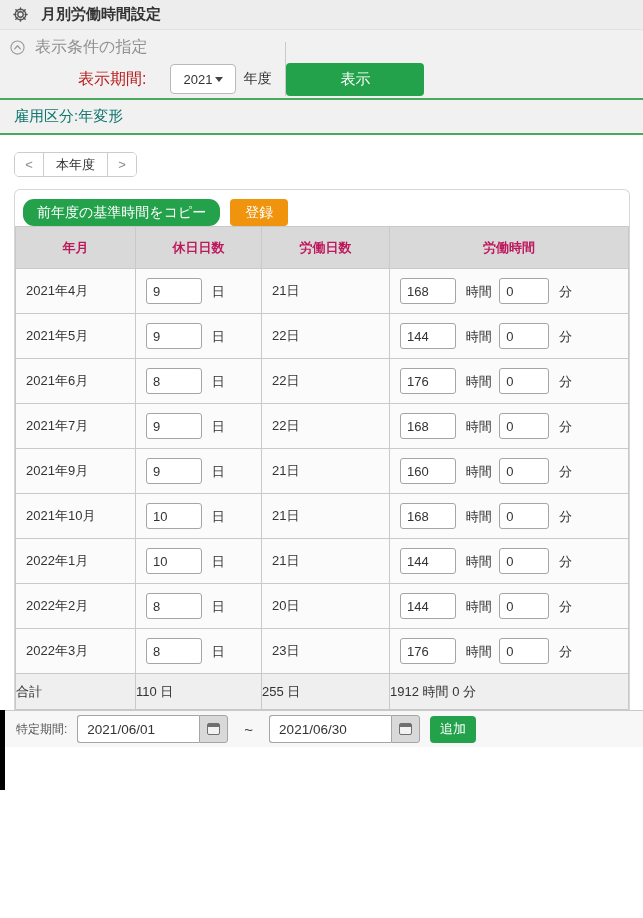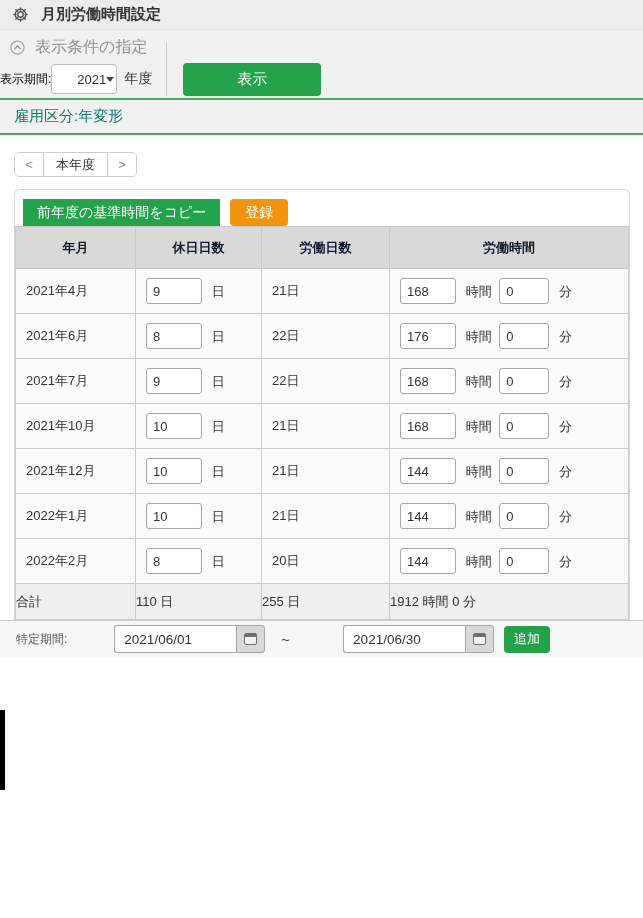--- a/index.html
+++ b/index.html
@@ -14,74 +14,74 @@
     padding-left:12px; gap:12px; border-bottom:1px solid #e2e2e2;
   }
   .app-header .title { font-size:15px; font-weight:700; color:#333; }
   .gear { width:17px; height:17px; display:inline-block; }
   
   .filter-section { height:68px; background:#f1f1f1; position:relative; }
   .filter-toggle-row { display:flex; align-items:center; gap:10px; padding:7px 0 0 10px; }
   .filter-toggle-row .lbl { font-size:16px; color:#8f8f8f; }
   .circle-chevron { width:15px; height:15px; }
   .filter-form-row { position:absolute; left:0; top:30px; height:38px; width:100%; display:flex; align-items:center; }
-  .period-label { font-size:12px; color:#000000; }
+  .period-label { font-size:16px; color:#b91c1c; margin-left:78px; }
   .year-select {
-    margin-left:0; width:66px; height:30px; background:#fff;
+    margin-left:24px; width:66px; height:30px; background:#fff;
     border:1px solid #b9b9b9; border-radius:4px; display:flex; align-items:center;
-    justify-content:space-between; padding:0 25px; font-size:13px; color:#333; cursor:pointer;
+    justify-content:space-between; padding:0 12px; font-size:13px; color:#333; cursor:pointer;
   }
   .tri-down { width:0; height:0; border-left:4px solid transparent; border-right:4px solid transparent; border-top:5px solid #444; }
   .year-suffix { font-size:14px; color:#333; margin-left:7px; }
   .v-divider { width:1px; height:54px; background:#c9c9c9; margin-left:14px; align-self:flex-end; margin-bottom:2px; }
   .show-btn {
-    margin-left:16px; width:138px; height:33px; background:#23a24b; color:#fff;
+    margin-left:0; width:138px; height:33px; background:#23a24b; color:#fff;
     border:none; border-radius:4px; font-size:15px; cursor:pointer;
     font-family:inherit;
   }
   .green-line { height:2px; background:#4aa95f; }
   
   .employment-bar { height:33px; background:#f1f1f1; display:flex; align-items:center; padding-left:14px; }
   .employment-bar span { font-size:15px; color:#0f766e; }
   
   .heading-row { display:flex; align-items:center; padding:17px 0 12px 14px; gap:34px; }
   .year-heading { font-size:26px; color:#1d1d1d; font-weight:500; letter-spacing:1px; }
   .year-nav { display:flex; border:1px solid #ccc; border-radius:5px; background:#fff; height:25px; overflow:hidden; }
   .year-nav > * { display:flex; align-items:center; justify-content:center; background:#fff; border:none; cursor:pointer; font-family:inherit; }
   .nav-arrow { width:28px; color:#8a8a8a; font-size:13px; }
   .nav-current { padding:0 12px; font-size:13px; color:#333; border-left:1px solid #ccc; border-right:1px solid #ccc; }
   
   .panel {
     margin:0 13px 0 14px; border:1px solid #d7d7d7; border-bottom:none;
     border-radius:6px 6px 0 0; padding-top:9px;
   }
   .action-row { display:flex; gap:10px; padding-left:8px; }
-  .copy-btn { background:#23a24b; color:#fff; border:none; border-radius:0; height:27px; padding:0 14px; font-size:14px; cursor:pointer; font-family:inherit; }
+  .copy-btn { background:#23a24b; color:#fff; border:none; border-radius:11px; height:27px; padding:0 14px; font-size:14px; cursor:pointer; font-family:inherit; }
   .register-btn { background:#f0930d; color:#fff; border:none; border-radius:4px; height:27px; padding:0 15px; font-size:14px; cursor:pointer; font-family:inherit; }
   .notice { color:#f97c34; font-size:12.5px; margin:7px 0 5px 2px; }
   
   table { width:100%; border-collapse:collapse; }
   th, td { border:1px solid #c9c9c9; font-size:13px; }
-  thead th { height:42px; background:#d9d9d9; font-weight:700; color:#0f172a; text-align:center; }
+  thead th { height:42px; background:#d9d9d9; font-weight:700; color:#be185d; text-align:center; }
   tbody td { height:45px; background:#fbfbfb; padding-left:10px; }
   td.cell-inline { white-space:nowrap; }
   .num-input {
     width:56px; height:26px; border:1px solid #a5a5a5; border-radius:3px;
     padding-left:6px; font-size:13px; color:#333; background:#fff; font-family:inherit;
   }
   .num-input.small { width:50px; }
   .unit { font-size:13px; color:#333; margin:0 4px 0 6px; }
   tr.total-row td { height:36px; background:#efefef; font-size:13px; }
   
   .footer-bar {
     height:37px; background:#f7f7f7; border-top:1px solid #c9c9c9;
     display:flex; align-items:center; padding-left:16px; gap:10px;
   }
   .footer-label { font-size:12px; color:#555; }
-  .date-group { display:flex; height:28px;margin-left:37px; }
+  .date-group { display:flex; height:28px; }
   .date-input {
     width:122px; height:28px; border:1px solid #a5a5a5; border-right:none;
     border-radius:3px 0 0 3px; padding-left:9px; font-size:13.5px; color:#333; background:#fff; font-family:inherit;
   }
   .cal-btn {
     width:29px; height:28px; background:#d9d9d9; border:1px solid #a5a5a5;
     border-radius:0 3px 3px 0; display:flex; align-items:center; justify-content:center; cursor:pointer;
   }
   .cal-glyph { width:13px; height:12px; border:1.5px solid #6f6f6f; border-radius:2px; position:relative; background:#f2f2f2; }
   .cal-glyph::before { content:""; position:absolute; left:0; right:0; top:0; height:3px; background:#6f6f6f; }
@@ -169,20 +169,34 @@
     </td>
     <td>21日</td>
     <td class="cell-inline">
       <input class="num-input" type="text" value="168" style="">
       <span class="unit">時間</span>
       <input class="num-input small" type="text" value="0" style="">
       <span class="unit">分</span>
     </td>
   </tr>
 
+  <tr>
+    <td>2021年5月</td>
+    <td class="cell-inline">
+      <input class="num-input" type="text" value="9" style="">
+      <span class="unit">日</span>
+    </td>
+    <td>22日</td>
+    <td class="cell-inline">
+      <input class="num-input" type="text" value="144" style="">
+      <span class="unit">時間</span>
+      <input class="num-input small" type="text" value="0" style="">
+      <span class="unit">分</span>
+    </td>
+  </tr>
 
   <tr>
     <td>2021年6月</td>
     <td class="cell-inline">
       <input class="num-input" type="text" value="8" style="">
       <span class="unit">日</span>
     </td>
     <td>22日</td>
     <td class="cell-inline">
       <input class="num-input" type="text" value="176" style="">
@@ -201,82 +215,96 @@
     <td>22日</td>
     <td class="cell-inline">
       <input class="num-input" type="text" value="168" style="">
       <span class="unit">時間</span>
       <input class="num-input small" type="text" value="0" style="">
       <span class="unit">分</span>
     </td>
   </tr>
 
 
+  <tr>
+    <td>2021年9月</td>
+    <td class="cell-inline">
+      <input class="num-input" type="text" value="9" style="">
+      <span class="unit">日</span>
+    </td>
+    <td>21日</td>
+    <td class="cell-inline">
+      <input class="num-input" type="text" value="160" style="">
+      <span class="unit">時間</span>
+      <input class="num-input small" type="text" value="0" style="">
+      <span class="unit">分</span>
+    </td>
+  </tr>
 
   <tr>
     <td>2021年10月</td>
     <td class="cell-inline">
       <input class="num-input" type="text" value="10" style="">
       <span class="unit">日</span>
     </td>
     <td>21日</td>
     <td class="cell-inline">
       <input class="num-input" type="text" value="168" style="">
       <span class="unit">時間</span>
       <input class="num-input small" type="text" value="0" style="">
       <span class="unit">分</span>
     </td>
   </tr>
 
 
-  <tr>
-    <td>2021年12月</td>
+
+  <tr>
+    <td>2022年1月</td>
     <td class="cell-inline">
       <input class="num-input" type="text" value="10" style="">
       <span class="unit">日</span>
     </td>
     <td>21日</td>
     <td class="cell-inline">
       <input class="num-input" type="text" value="144" style="">
       <span class="unit">時間</span>
       <input class="num-input small" type="text" value="0" style="">
       <span class="unit">分</span>
     </td>
   </tr>
 
   <tr>
-    <td>2022年1月</td>
-    <td class="cell-inline">
-      <input class="num-input" type="text" value="10" style="">
-      <span class="unit">日</span>
-    </td>
-    <td>21日</td>
+    <td>2022年2月</td>
+    <td class="cell-inline">
+      <input class="num-input" type="text" value="8" style="">
+      <span class="unit">日</span>
+    </td>
+    <td>20日</td>
     <td class="cell-inline">
       <input class="num-input" type="text" value="144" style="">
       <span class="unit">時間</span>
       <input class="num-input small" type="text" value="0" style="">
       <span class="unit">分</span>
     </td>
   </tr>
 
   <tr>
-    <td>2022年2月</td>
+    <td>2022年3月</td>
     <td class="cell-inline">
       <input class="num-input" type="text" value="8" style="">
       <span class="unit">日</span>
     </td>
-    <td>20日</td>
-    <td class="cell-inline">
-      <input class="num-input" type="text" value="144" style="">
-      <span class="unit">時間</span>
-      <input class="num-input small" type="text" value="0" style="">
-      <span class="unit">分</span>
-    </td>
-  </tr>
-
+    <td>23日</td>
+    <td class="cell-inline">
+      <input class="num-input" type="text" value="176" style="">
+      <span class="unit">時間</span>
+      <input class="num-input small" type="text" value="0" style="">
+      <span class="unit">分</span>
+    </td>
+  </tr>
 </tbody>
     <tfoot>
       <tr class="total-row">
         <td>合計</td>
         <td>110 日</td>
         <td>255 日</td>
         <td>1912 時間 0 分</td>
       </tr>
     </tfoot>
   </table>

